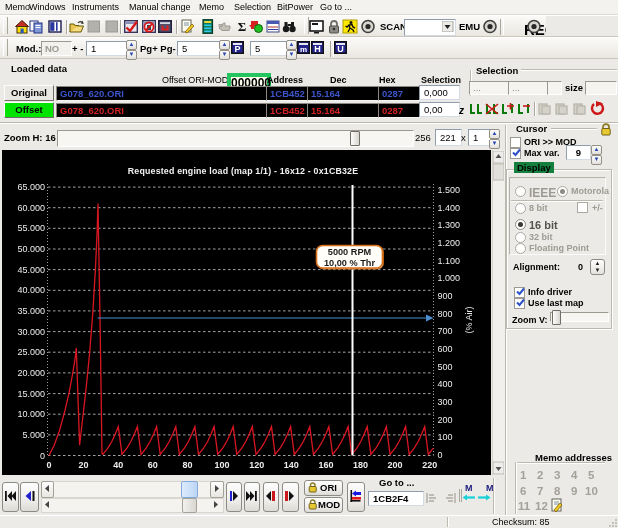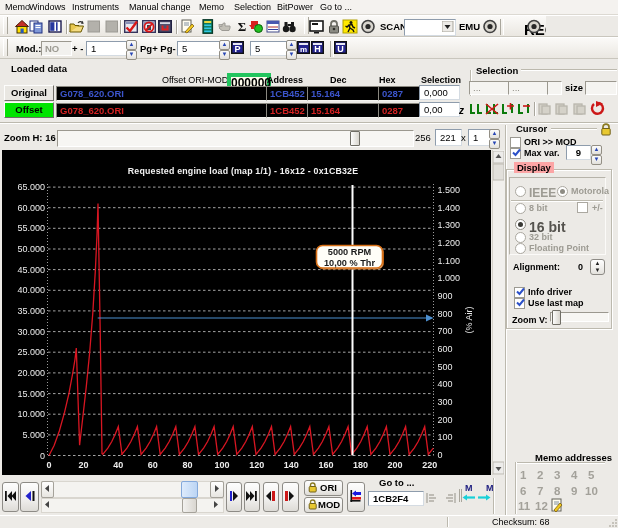--- a/index.html
+++ b/index.html
@@ -400,35 +400,35 @@
     <path d="M2 5.5 L4.5 8 L9 2.5" stroke="#2B50C8" stroke-width="2" fill="none"></path>
   </svg>
 <div class="ab b" style="left:524px;top:148px;font-size:9px">Max var.</div>
 <div class="ab ed b" style="left:566px;top:145px;width:23px;height:13px;line-height:13px;text-align:center">9</div>
 <div class="ab spin" style="left:591px;top:145px">
     <div>▲</div>
     <div>▼</div>
   </div>
 
 <div class="ab" style="left:506px;top:169px;width:104px;height:158px;border:1px solid #BCB9AE;box-shadow:1px 1px 0 #FFF inset, 1px 1px 0 #FFF"></div>
-<div class="ab b" style="left:514px;top:162px;background:#fca5a5;padding:0 3px">Display</div>
+<div class="ab b" style="left:514px;top:162px;background:#15803d;padding:0 3px">Display</div>
 <div class="ab" style="left:509px;top:177px;width:95px;height:76px;border:1px solid;border-color:#B6B3A9 #FBFAF8 #FBFAF8 #B6B3A9"></div>
 <div class="ab rad" style="left:515px;top:186px"></div>
 <div class="ab b gtx" style="left:529px;top:186px;font-size:12px">IEEE</div>
 <div class="ab rad" style="left:557px;top:186px"></div>
 <div class="ab" style="left:560px;top:189px;width:5px;height:5px;border-radius:50%;background:#8D8B83"></div>
 <div class="ab b gtx" style="left:571px;top:186px;font-size:9px">Motorola</div>
 <div class="ab etch" style="left:511px;top:200px;width:92px;height:0"></div>
 <div class="ab rad" style="left:515px;top:203px"></div>
 <div class="ab b gtx" style="left:529px;top:203px;font-size:9px">8 bit</div>
 <div class="ab cb" style="left:577px;top:202px;border-color:#ABA8A0"></div>
 <div class="ab b gtx" style="left:592px;top:203px;font-size:9px">+/-</div>
 <div class="ab rad" style="left:515px;top:219px;border-color:#8D8B83"></div>
 <div class="ab" style="left:518px;top:222px;width:5px;height:5px;border-radius:50%;background:#3A3A36"></div>
-<div class="ab b" style="left:529px;top:219px;color:#55534E;font-size:14px">16 bit</div>
+<div class="ab b" style="left:529px;top:219px;color:#55534E;font-size:11px">16 bit</div>
 <div class="ab rad" style="left:515px;top:231.5px"></div>
 <div class="ab b gtx" style="left:529px;top:232px;font-size:9px">32 bit</div>
 <div class="ab rad" style="left:515px;top:243px"></div>
 <div class="ab b gtx" style="left:529px;top:243px;font-size:9px">Floating Point</div>
 <div class="ab b" style="left:513px;top:262px;font-size:9px">Alignment:</div>
 <div class="ab b" style="left:578px;top:262px;font-size:9px">0</div>
 <div class="ab" style="left:590px;top:259px;width:13px;height:14px;background:linear-gradient(#FEFEFE,#E4E2DD);border:1px solid #8D8B86;border-radius:3px;font-size:6px;line-height:7px;text-align:center;color:#222">▲<br>▼</div>
 <div class="ab cb" style="left:514px;top:287px"></div>
 <svg class="ab" style="left:515px;top:286px" width="11" height="11">
     <path d="M2 5.5 L4.5 8 L9 2.5" stroke="#2B50C8" stroke-width="2" fill="none"></path>
@@ -560,21 +560,21 @@
   </svg>
 <svg class="ab" style="left:478px;top:494px" width="13" height="7">
     <path d="M0 3.5 L8.5 3.5" stroke="#18D0D8" stroke-width="2.2"></path>
     <polygon points="8,0.5 8,6.5 12.5,3.5" fill="#18D0D8"></polygon>
   </svg>
 <div class="ab b" style="left:486px;top:483px;font-size:9px;color:#202080">M</div>
 
 <div class="ab" style="left:0;top:515px;width:618px;height:13px;background:#EDEBE7;border-top:1px solid #FFF"></div>
 <div class="ab" style="left:447px;top:517px;height:10px"></div>
 <div class="ab vetch" style="left:447px;top:517px;height:10px"></div>
-<div class="ab" style="left:492px;top:517px;font-size:9px">Checksum: 68</div>
+<div class="ab" style="left:492px;top:517px;font-size:9px">Checksum: 85</div>
 <svg class="ab" style="left:609px;top:519px" width="9" height="9">
     <g fill="#C6C3BB">
       <rect x="6" y="6" width="2" height="2"></rect>
       <rect x="6" y="3" width="2" height="2"></rect>
       <rect x="3" y="6" width="2" height="2"></rect>
       <rect x="6" y="0" width="2" height="2"></rect>
       <rect x="3" y="3" width="2" height="2"></rect>
       <rect x="0" y="6" width="2" height="2"></rect>
     </g>
   </svg>

